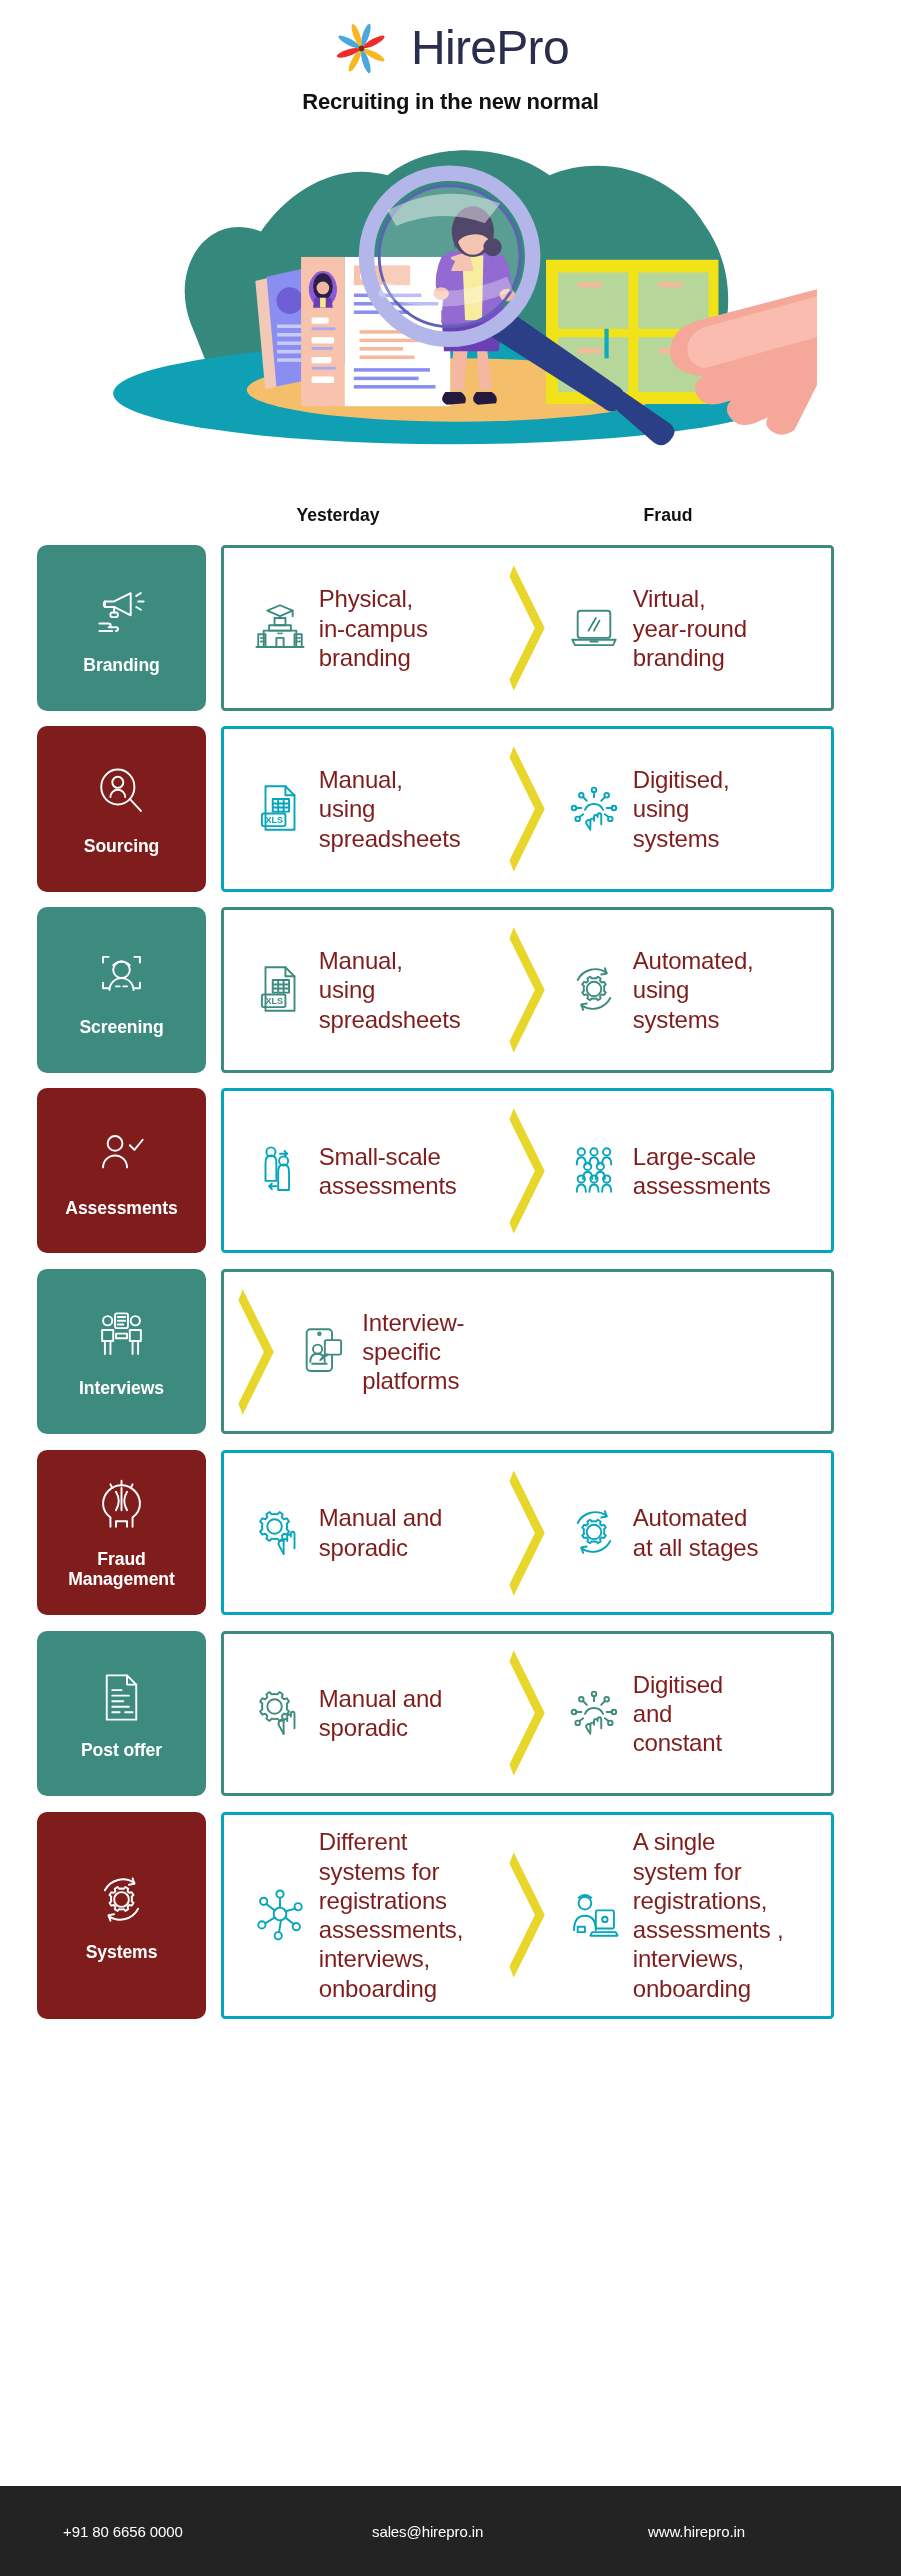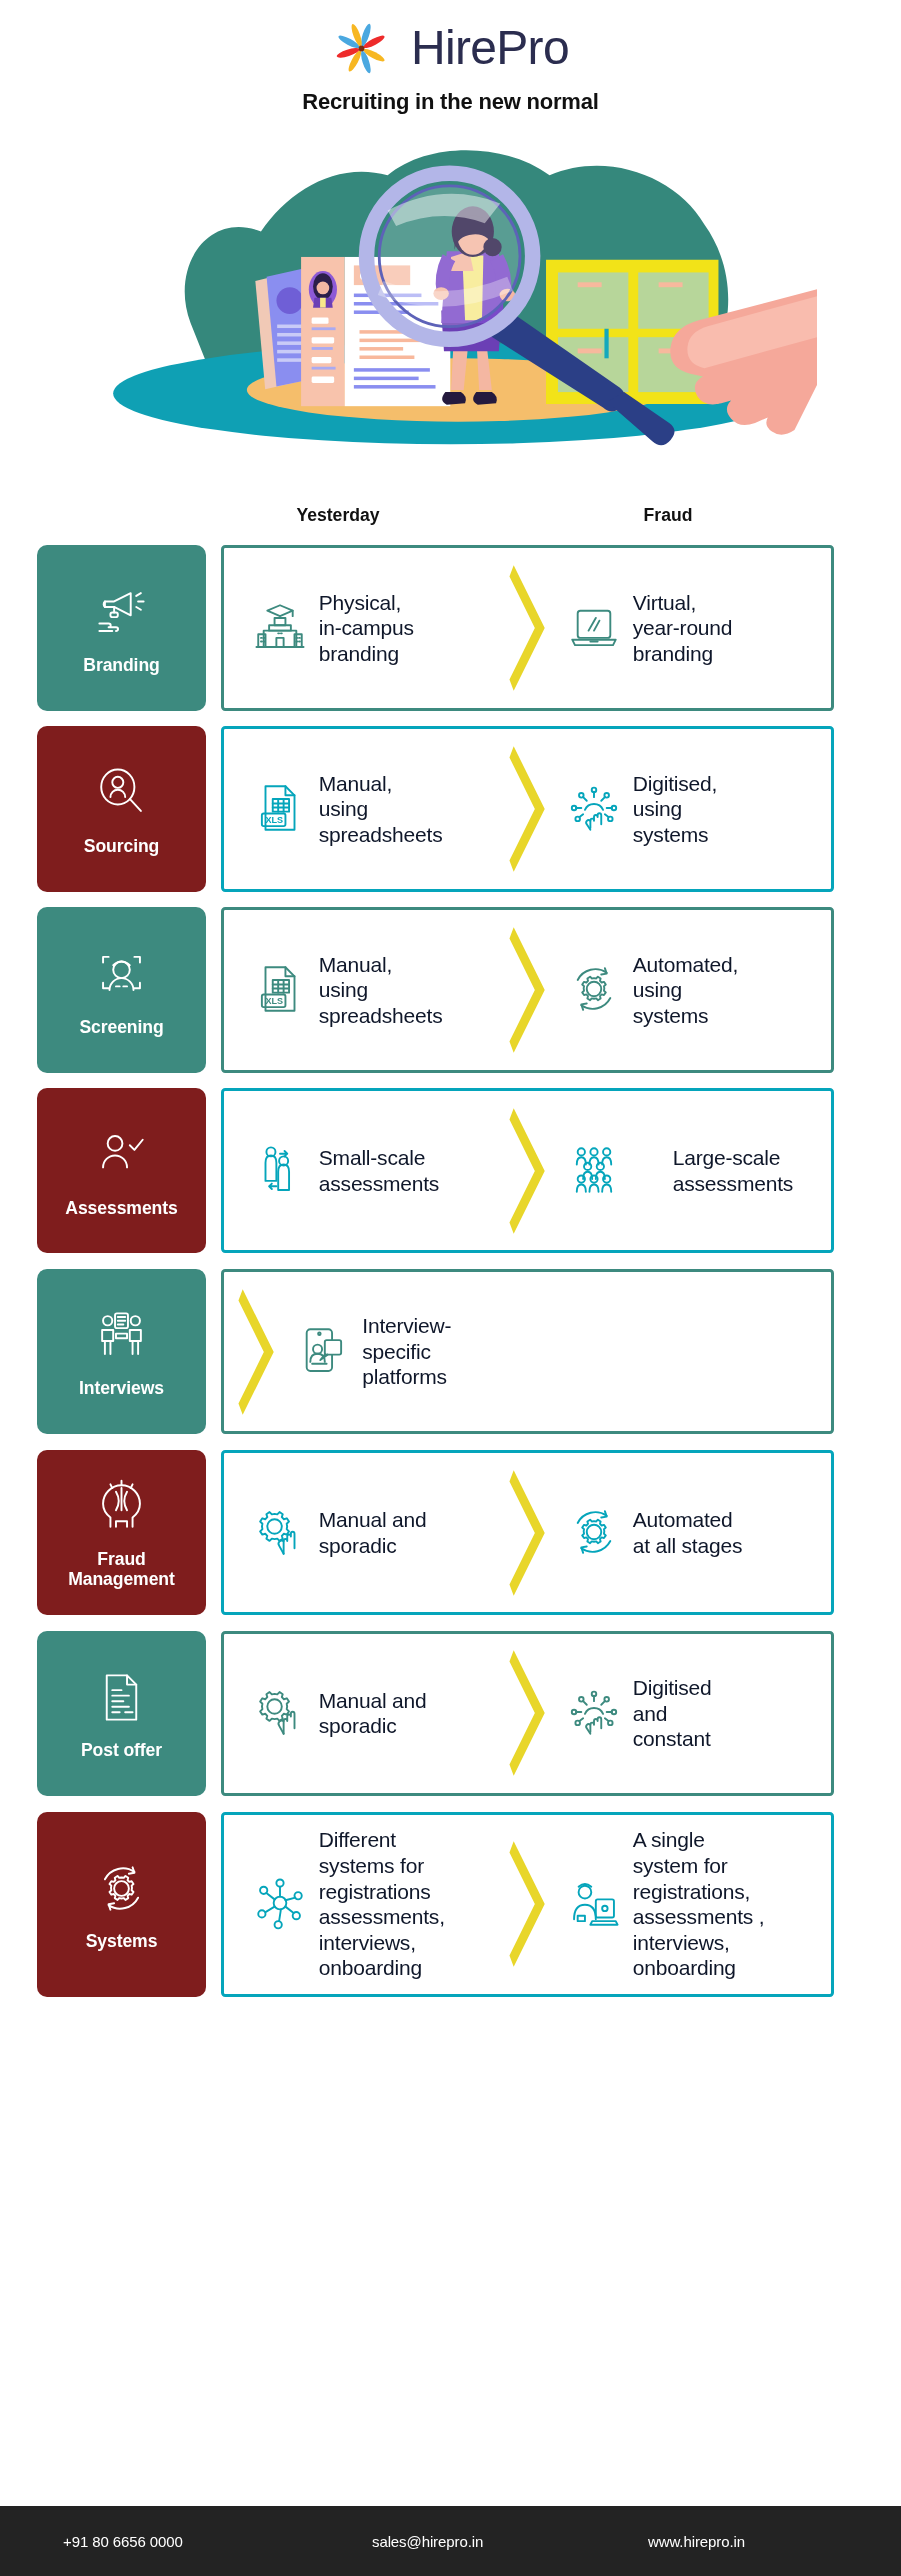--- a/index.html
+++ b/index.html
@@ -61,35 +61,35 @@
     border: 3.5px solid #3d8a7f; border-radius: 4.2px;
     display: flex; align-items: center; padding: 12.7px 11.3px;
   }
   .side {
     flex: 1 1 0; display: flex; align-items: center; gap: 10px;
     min-width: 0;
   }
   .side.left { padding-left: 15.5px; }
   .side.right { padding-left: 14px; }
   .side-text {
-    font-size: 21px; line-height: 1.22; color: #0f172a;
+    font-size: 24px; line-height: 1.22; color: #7f1d1d;
     letter-spacing: -0.2px; word-break: normal;
   }
   .chev { flex: 0 0 45px; width: 45px; display: flex; justify-content: center; }
   .chev svg { display: block; }
 
   
   .teal .label-box { background: #3d8a7f; }
   .teal .content-box { border-color: #3d8a7f; }
   .cyan .label-box { background: #7f1d1d; }
   .cyan .content-box { border-color: #05a5bb; }
 
   
   .footer {
-    position: absolute; left: 0; bottom: 0; width: 901px; height: 70px;
+    position: absolute; left: 0; bottom: 0; width: 901px; height: 90px;
     background: #232323; display: flex; align-items: center;
   }
   .footer-item {
     color: #ffffff; font-size: 15px; position: absolute; letter-spacing: -0.1px;
   }
   .footer-item.phone { left: 63px; }
   .footer-item.email { left: 372px; }
   .footer-item.web { left: 648px; }
 </style>
 </head>
@@ -426,21 +426,21 @@
               <path d="M20 42q0-8 5-8t5 8"></path>
        <circle cx="39" cy="28" r="4"></circle>
               <path d="M34 42q0-8 5-8t5 8"></path>
        <circle cx="18" cy="42" r="4"></circle>
               <path d="M13 56q0-8 5-8t5 8"></path>
        <circle cx="32" cy="42" r="4"></circle>
               <path d="M27 56q0-8 5-8t5 8"></path>
        <circle cx="46" cy="42" r="4"></circle>
               <path d="M41 56q0-8 5-8t5 8"></path>
             </svg></span>
-        <div class="side-text" style="white-space: pre-line; margin-left: 40px;">Large-scale
+        <div class="side-text" style="white-space: pre-line;">Large-scale
 assessments</div>
       </div>
     </div>
     </div>
     <div class="row teal">
     <div class="label-box">
       <span class="label-icon-wrap"><svg width="59" height="59" viewBox="0 0 64 64" fill="none" stroke="#ffffff" stroke-width="2.1" stroke-linecap="round" stroke-linejoin="round">
             <circle cx="17" cy="16" r="5"></circle>
             <circle cx="47" cy="16" r="5"></circle>
        <rect x="25" y="8" width="14" height="16" rx="2"></rect>

